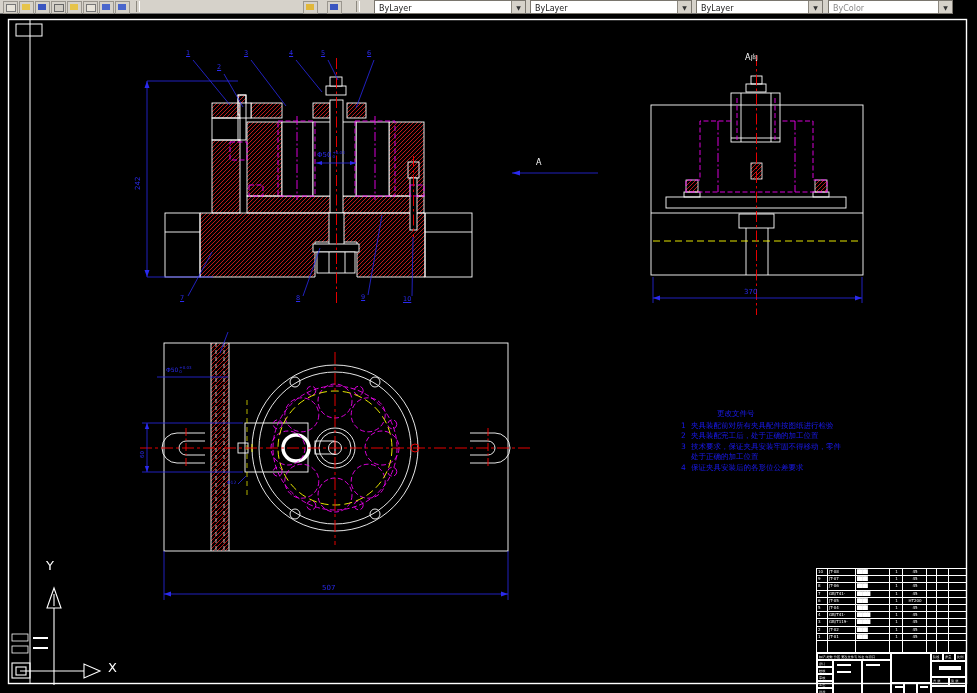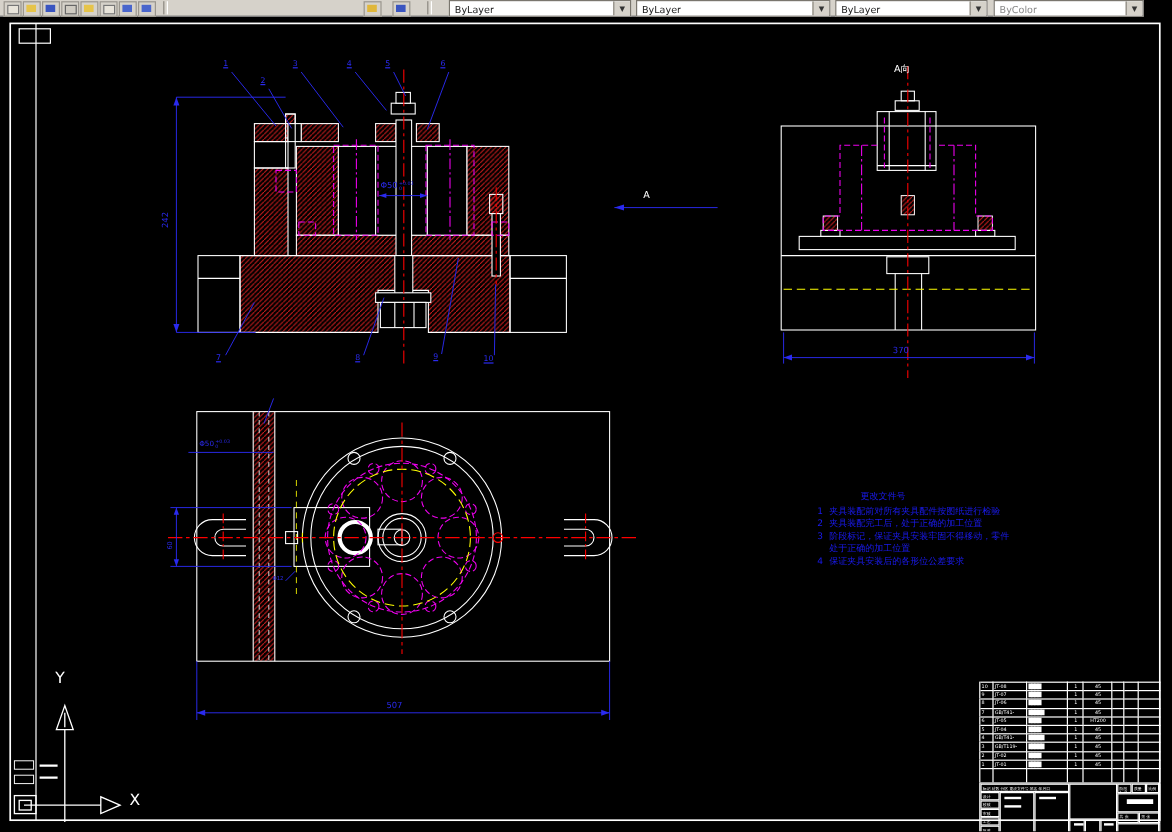--- a/index.html
+++ b/index.html
@@ -360,21 +360,21 @@
 
     <div class="note-item">
         <div><span class="note-no">1</span><span>夹具装配前对所有夹具配件按图纸进行检验</span></div>
 
       </div>
         <div class="note-item">
         <div><span class="note-no">2</span><span>夹具装配完工后，处于正确的加工位置</span></div>
 
       </div>
         <div class="note-item">
-        <div><span class="note-no">3</span><span>阶段标记，保证夹具安装牢固不得移动，零件</span></div>
+        <div><span class="note-no">3</span><span>技术要求，保证夹具安装牢固不得移动，零件</span></div>
         <div class="note-cont">处于正确的加工位置</div>
       </div>
         <div class="note-item">
         <div><span class="note-no">4</span><span>保证夹具安装后的各形位公差要求</span></div>
 
       </div>
       </div>
   </div>
 
   <div id="tblock">

